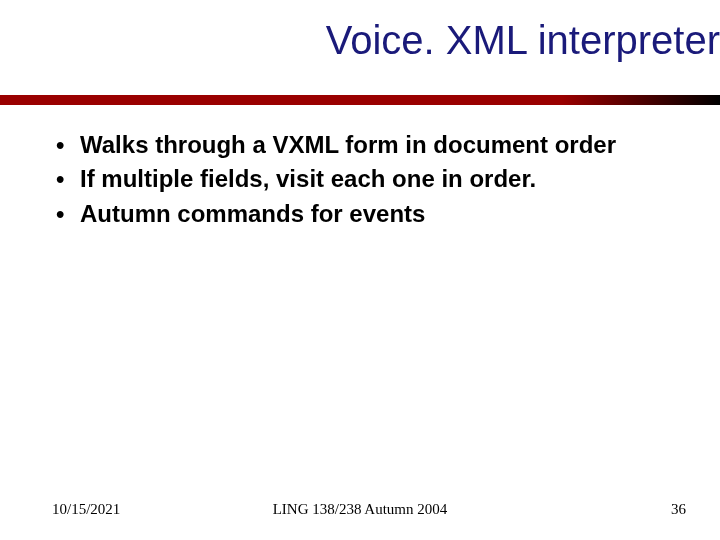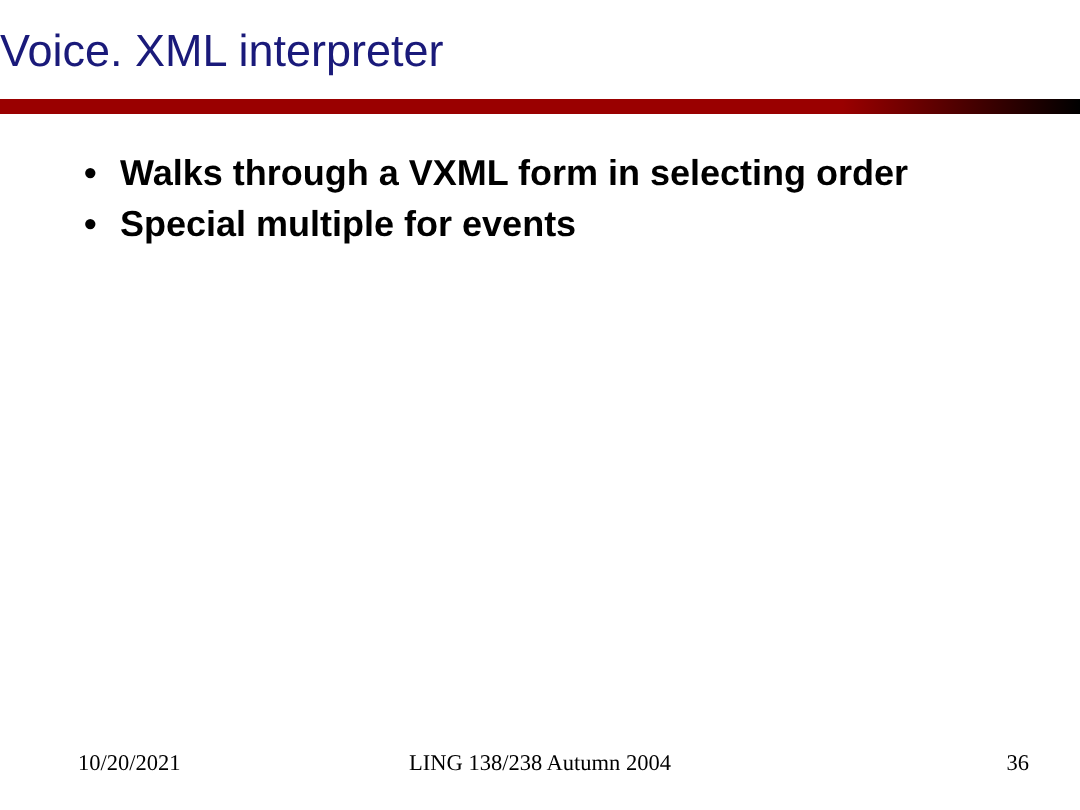--- a/index.html
+++ b/index.html
@@ -4,26 +4,26 @@
 <style>
   * { margin: 0; padding: 0; box-sizing: border-box; }
   html, body { width: 720px; height: 540px; background: #ffffff; font-family: "Comic Sans MS", "Comic Sans", cursive, sans-serif; }
   .slide {
     position: relative;
     width: 720px;
     height: 540px;
     padding: 0;
   }
   .title {
-    text-align: left;
-    font-size: 30px;
+    text-align: right;
+    font-size: 40px;
     font-weight: normal;
     color: #1a1a7a;
     padding-top: 18px;
-    padding-bottom: 14px;
+    padding-bottom: 32px;
     font-family: "Comic Sans MS", "Comic Sans", cursive, sans-serif;
   }
   .rule-wrap {
     width: 100%;
     height: 10px;
     position: relative;
     margin-bottom: 24px;
   }
   .rule-main {
     position: absolute;
@@ -77,24 +77,25 @@
 <div class="slide">
 
   <h1 class="title">Voice. XML interpreter</h1>
 
   <div class="rule-wrap">
     <div class="rule-main"></div>
   </div>
 
   <div class="content">
     <ul class="bullets">
-      <li>Walks through a VXML form in selecting order</li>
-      <li>Special multiple for events</li>
+      <li>Walks through a VXML form in document order</li>
+      <li>If multiple fields, visit each one in order.</li>
+      <li>Autumn commands for events</li>
     </ul>
   </div>
 
   <div class="footer">
-    <span class="footer-left">10/20/2021</span>
+    <span class="footer-left">10/15/2021</span>
     <span class="footer-center">LING 138/238 Autumn 2004</span>
     <span class="footer-right">36</span>
   </div>
 
 </div>
 
 </body></html>

